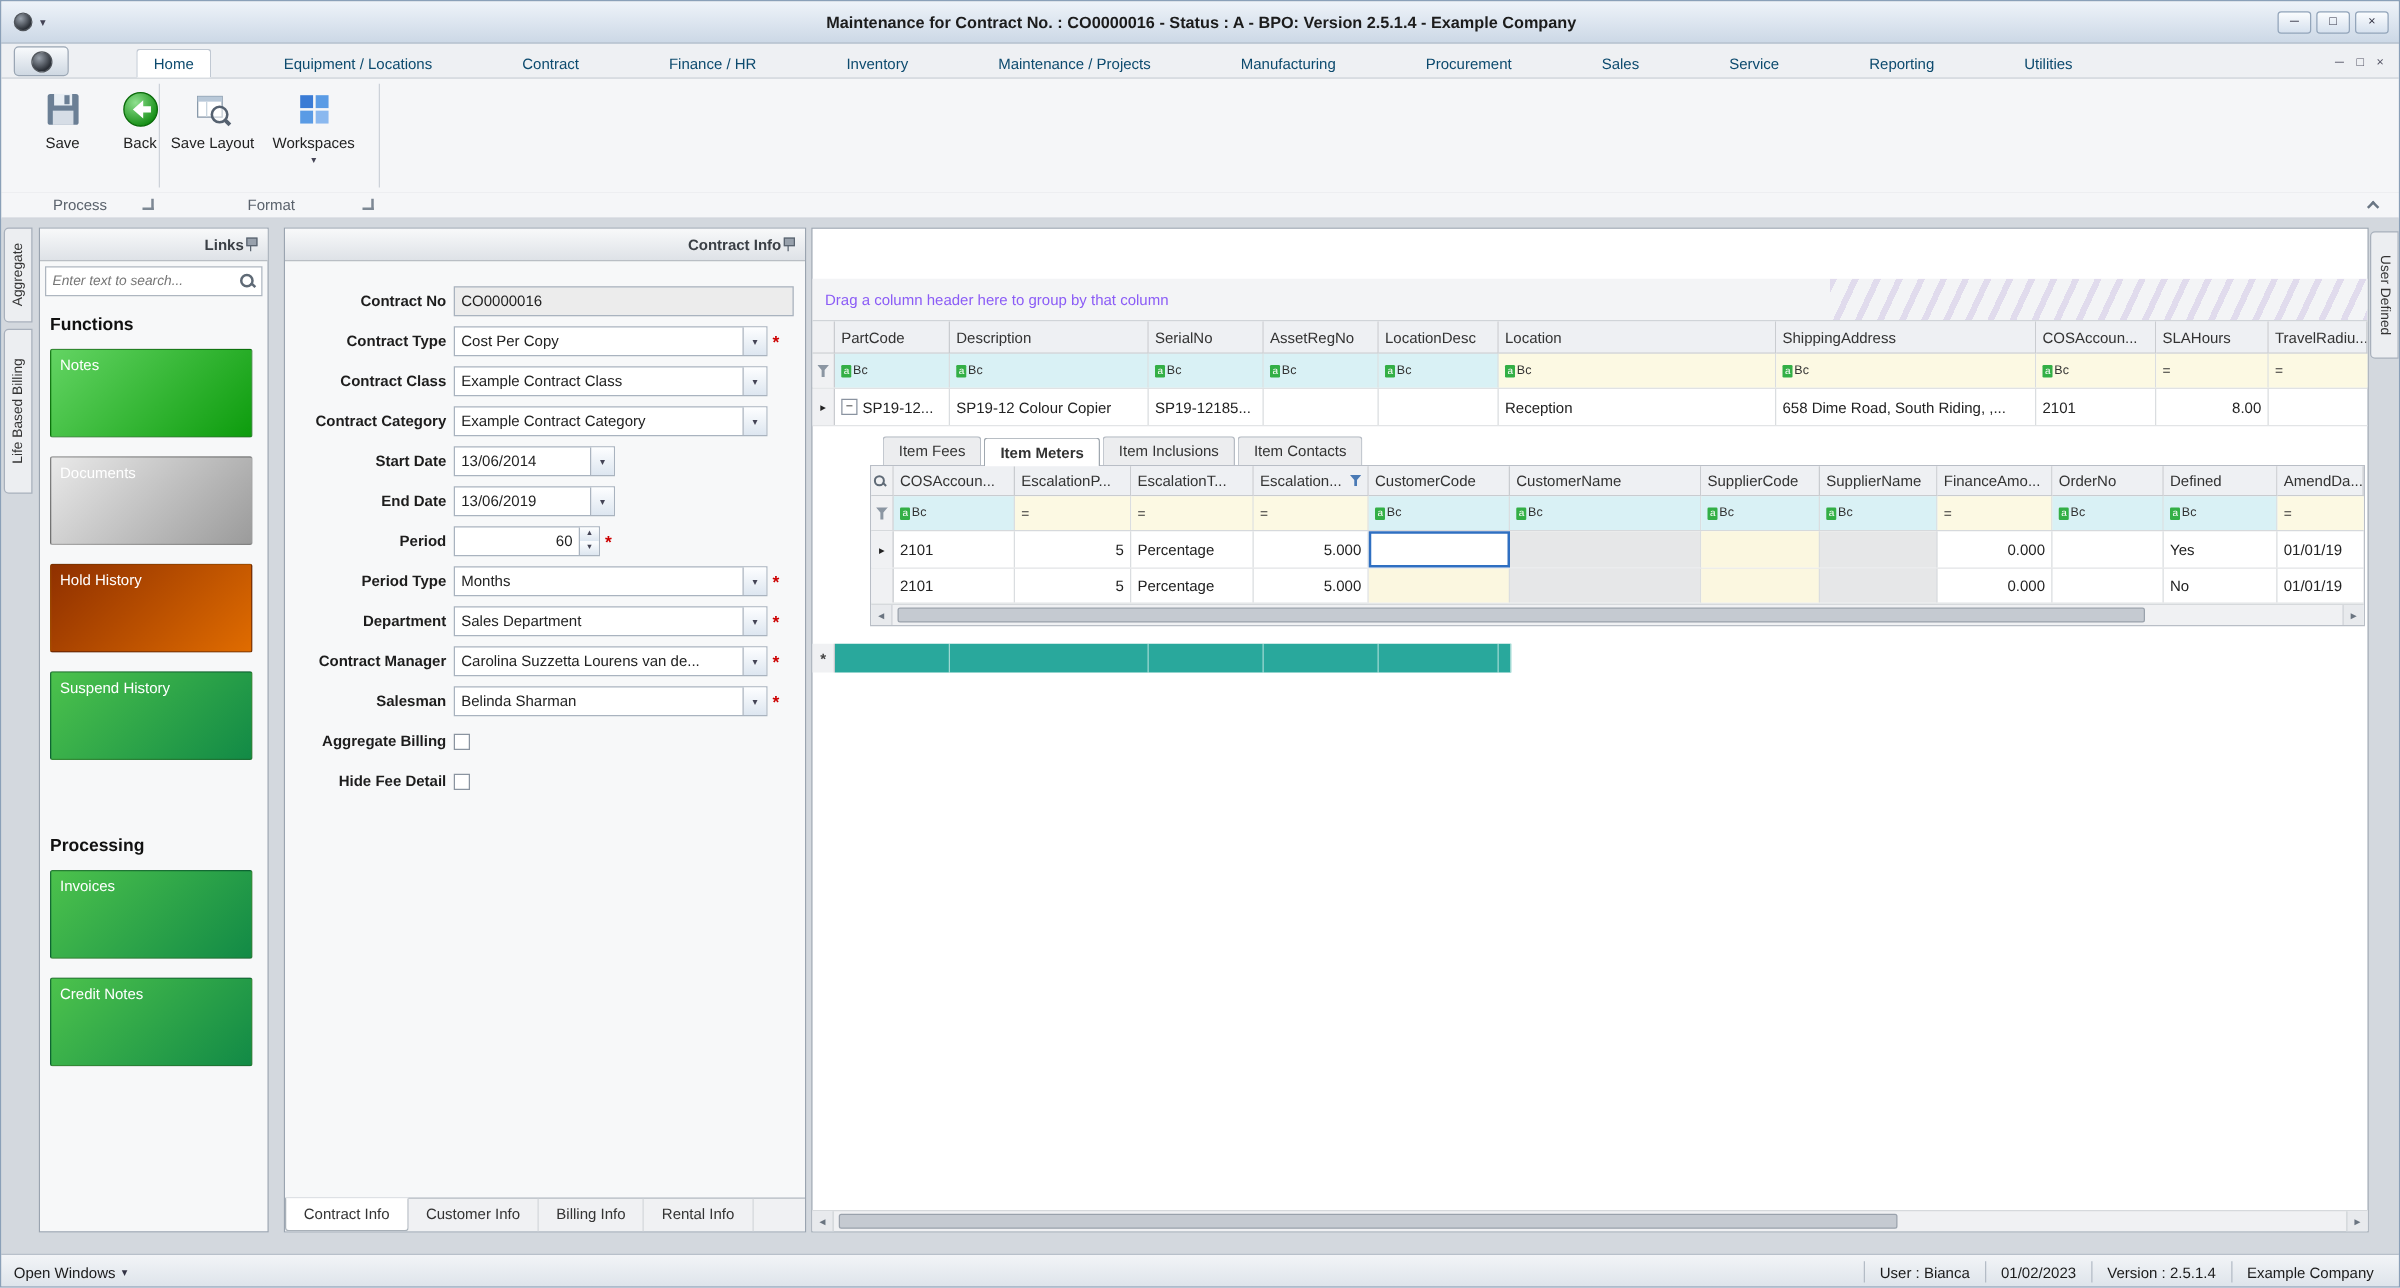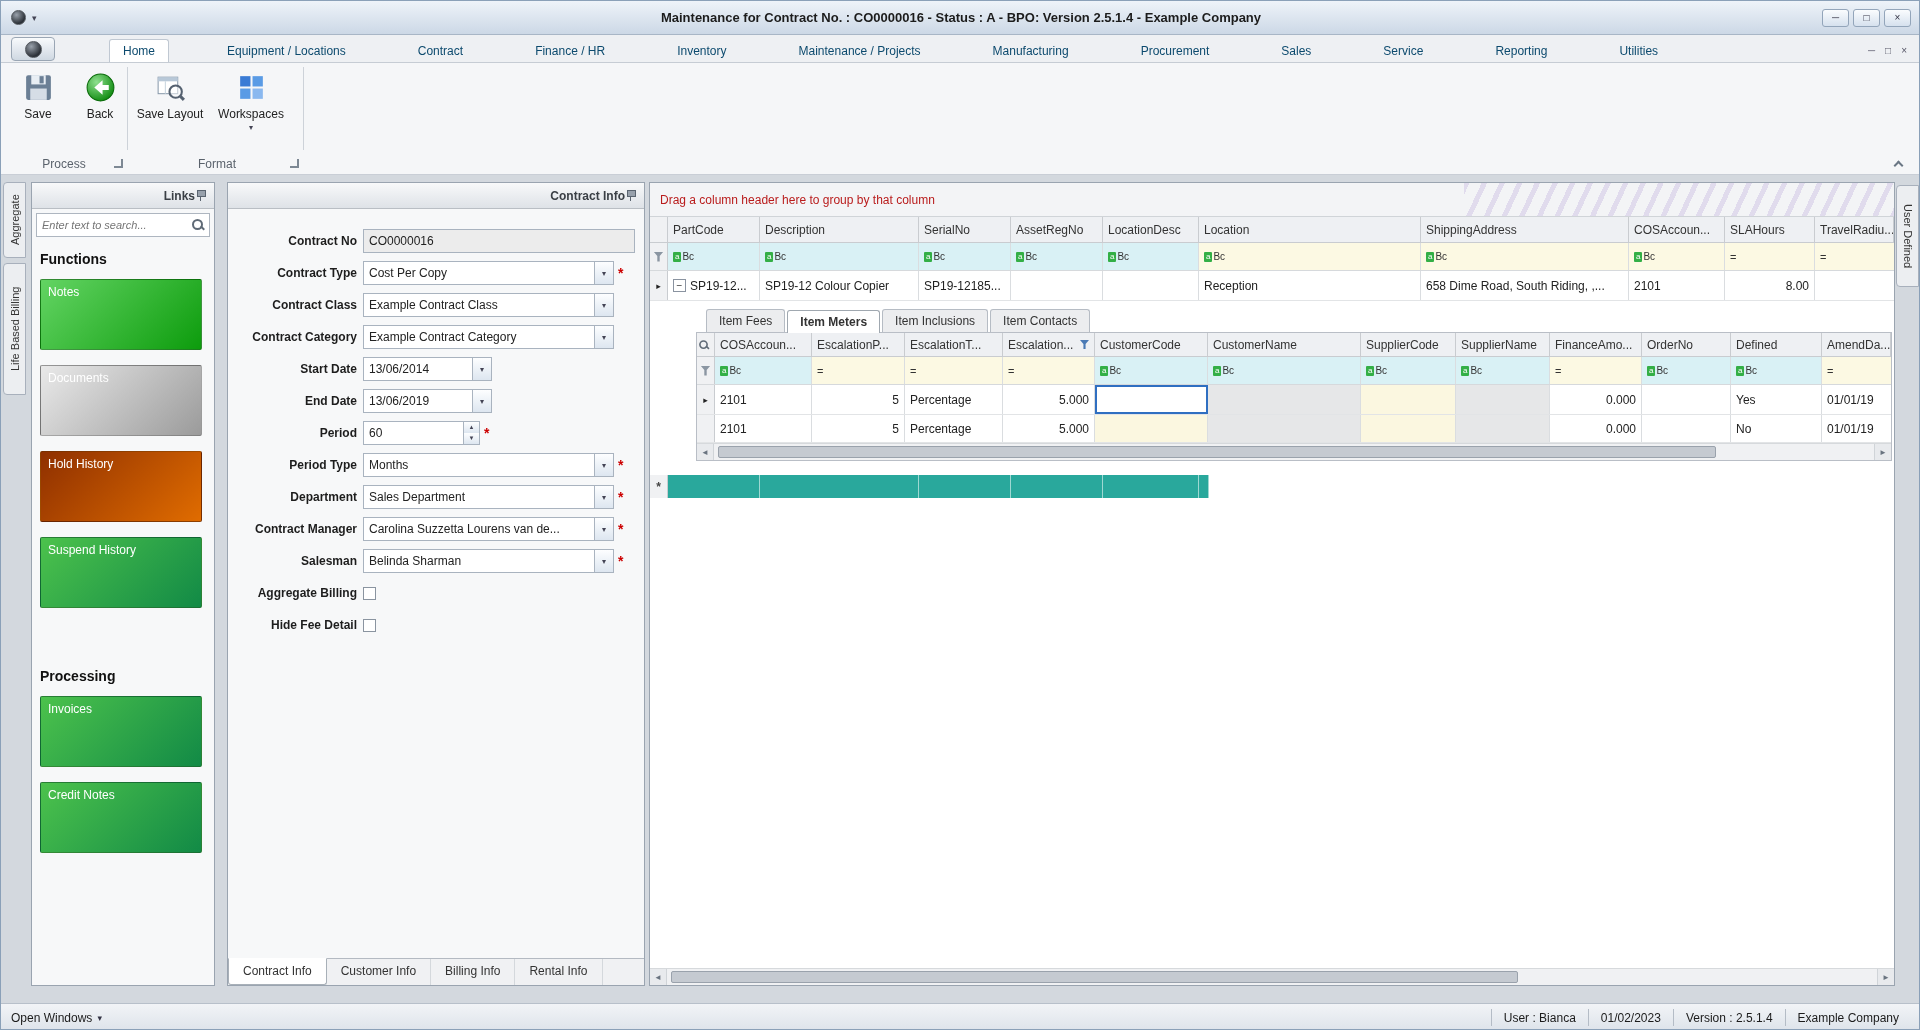--- a/index.html
+++ b/index.html
@@ -96,21 +96,21 @@
   .spin{width:16px;height:100%;display:flex;flex-direction:column;border-left:1px solid #aab4c0;}
   .spin span{flex:1;font-size:6px;line-height:10px;text-align:center;color:#445;background:linear-gradient(#fdfeff,#dde6f0);}
   .cb{width:13px;height:13px;border:1px solid #8a94a0;background:#fff;display:inline-block;}
   .btabs{position:absolute;left:0;bottom:0;width:100%;height:27px;border-top:1px solid #b4bac2;
     display:flex;align-items:stretch;background:#f0f1f3;}
   .btab{padding:5px 14px;color:#333;border-right:1px solid #d4d8dc;}
   .btab.active{background:#fff;border:1px solid #a8b0b8;border-top:1px solid #fff;margin-top:-1px;border-radius:0 0 3px 3px;}
   
   .gridp{left:648px;width:1246px;background:#fff;}
   .hintrow{height:34px;background:#f3f4f6;border-bottom:1px solid #d0d4d8;display:flex;align-items:center;
-    padding-left:10px;color:#b91c1c;position:relative;overflow:hidden;}
+    padding-left:10px;color:#8b5cf6;position:relative;overflow:hidden;margin-top:40px;}
   .swoosh{position:absolute;right:0;top:0;width:430px;height:34px;
     background:repeating-linear-gradient(115deg, rgba(150,120,200,.20) 0 5px, rgba(255,255,255,0) 5px 16px);}
   .gr{display:flex;width:100%;}
   .gc{border-right:1px solid #dadde0;padding:0 5px;display:flex;align-items:center;overflow:hidden;white-space:nowrap;}
   .hrow{height:26px;}
   .hrow .gc{background:#eef0f3;border-right:1px solid #c9ccd0;border-bottom:1px solid #c9ccd0;color:#333;}
   .frowm{height:28px;border-bottom:1px solid #d6d9dc;}
   .drow{height:30px;border-bottom:1px solid #e2e4e6;}
   .ind{background:#f0f1f3 !important;border-right:1px solid #c9ccd0 !important;justify-content:center;padding:0;}
   .mc-ind{width:18px;}.mc0{width:92px;}.mc1{width:159px;}.mc2{width:92px;}.mc3{width:92px;}.mc4{width:96px;}
@@ -199,21 +199,21 @@
     <span class="rtab">Utilities</span>
   </div>
   <div class="mini-ctrl">
     <span>─</span>
     <span>□</span>
     <span>×</span>
   </div>
 </div>
 
 <div class="ribbon">
-  <div class="rb-group" style="left:6px;">
+  <div class="rb-group" style="left:18px;">
     <div class="rbtn">
       <svg viewBox="0 0 32 32">
         <rect x="4" y="4" width="24" height="24" rx="2" fill="#6b7f95"></rect>
         <rect x="9" y="4" width="14" height="9" fill="#e8eef4"></rect>
         <rect x="17" y="5" width="4" height="7" fill="#6b7f95"></rect>
         <rect x="8" y="17" width="16" height="11" fill="#d6dde6"></rect>
       </svg>
       <span class="lbl">Save</span>
     </div>
     <div class="rbtn">
@@ -365,21 +365,21 @@
         <span class="frm-lbl">End Date</span>
         <div class="ctrl w-date">
           <span class="val">13/06/2019</span>
           <span class="dd">▾</span>
         </div>
       </div>
 
       <div class="frm-row">
         <span class="frm-lbl">Period</span>
         <div class="ctrl w-period">
-          <span class="val" style="text-align:left;">60</span>
+          <span class="val" style="text-align:right;">60</span>
           <span class="spin">
             <span>▲</span>
             <span>▼</span>
           </span>
         </div>
         <span class="req">*</span>
       </div>
 
       <div class="frm-row">
         <span class="frm-lbl">Period Type</span>

